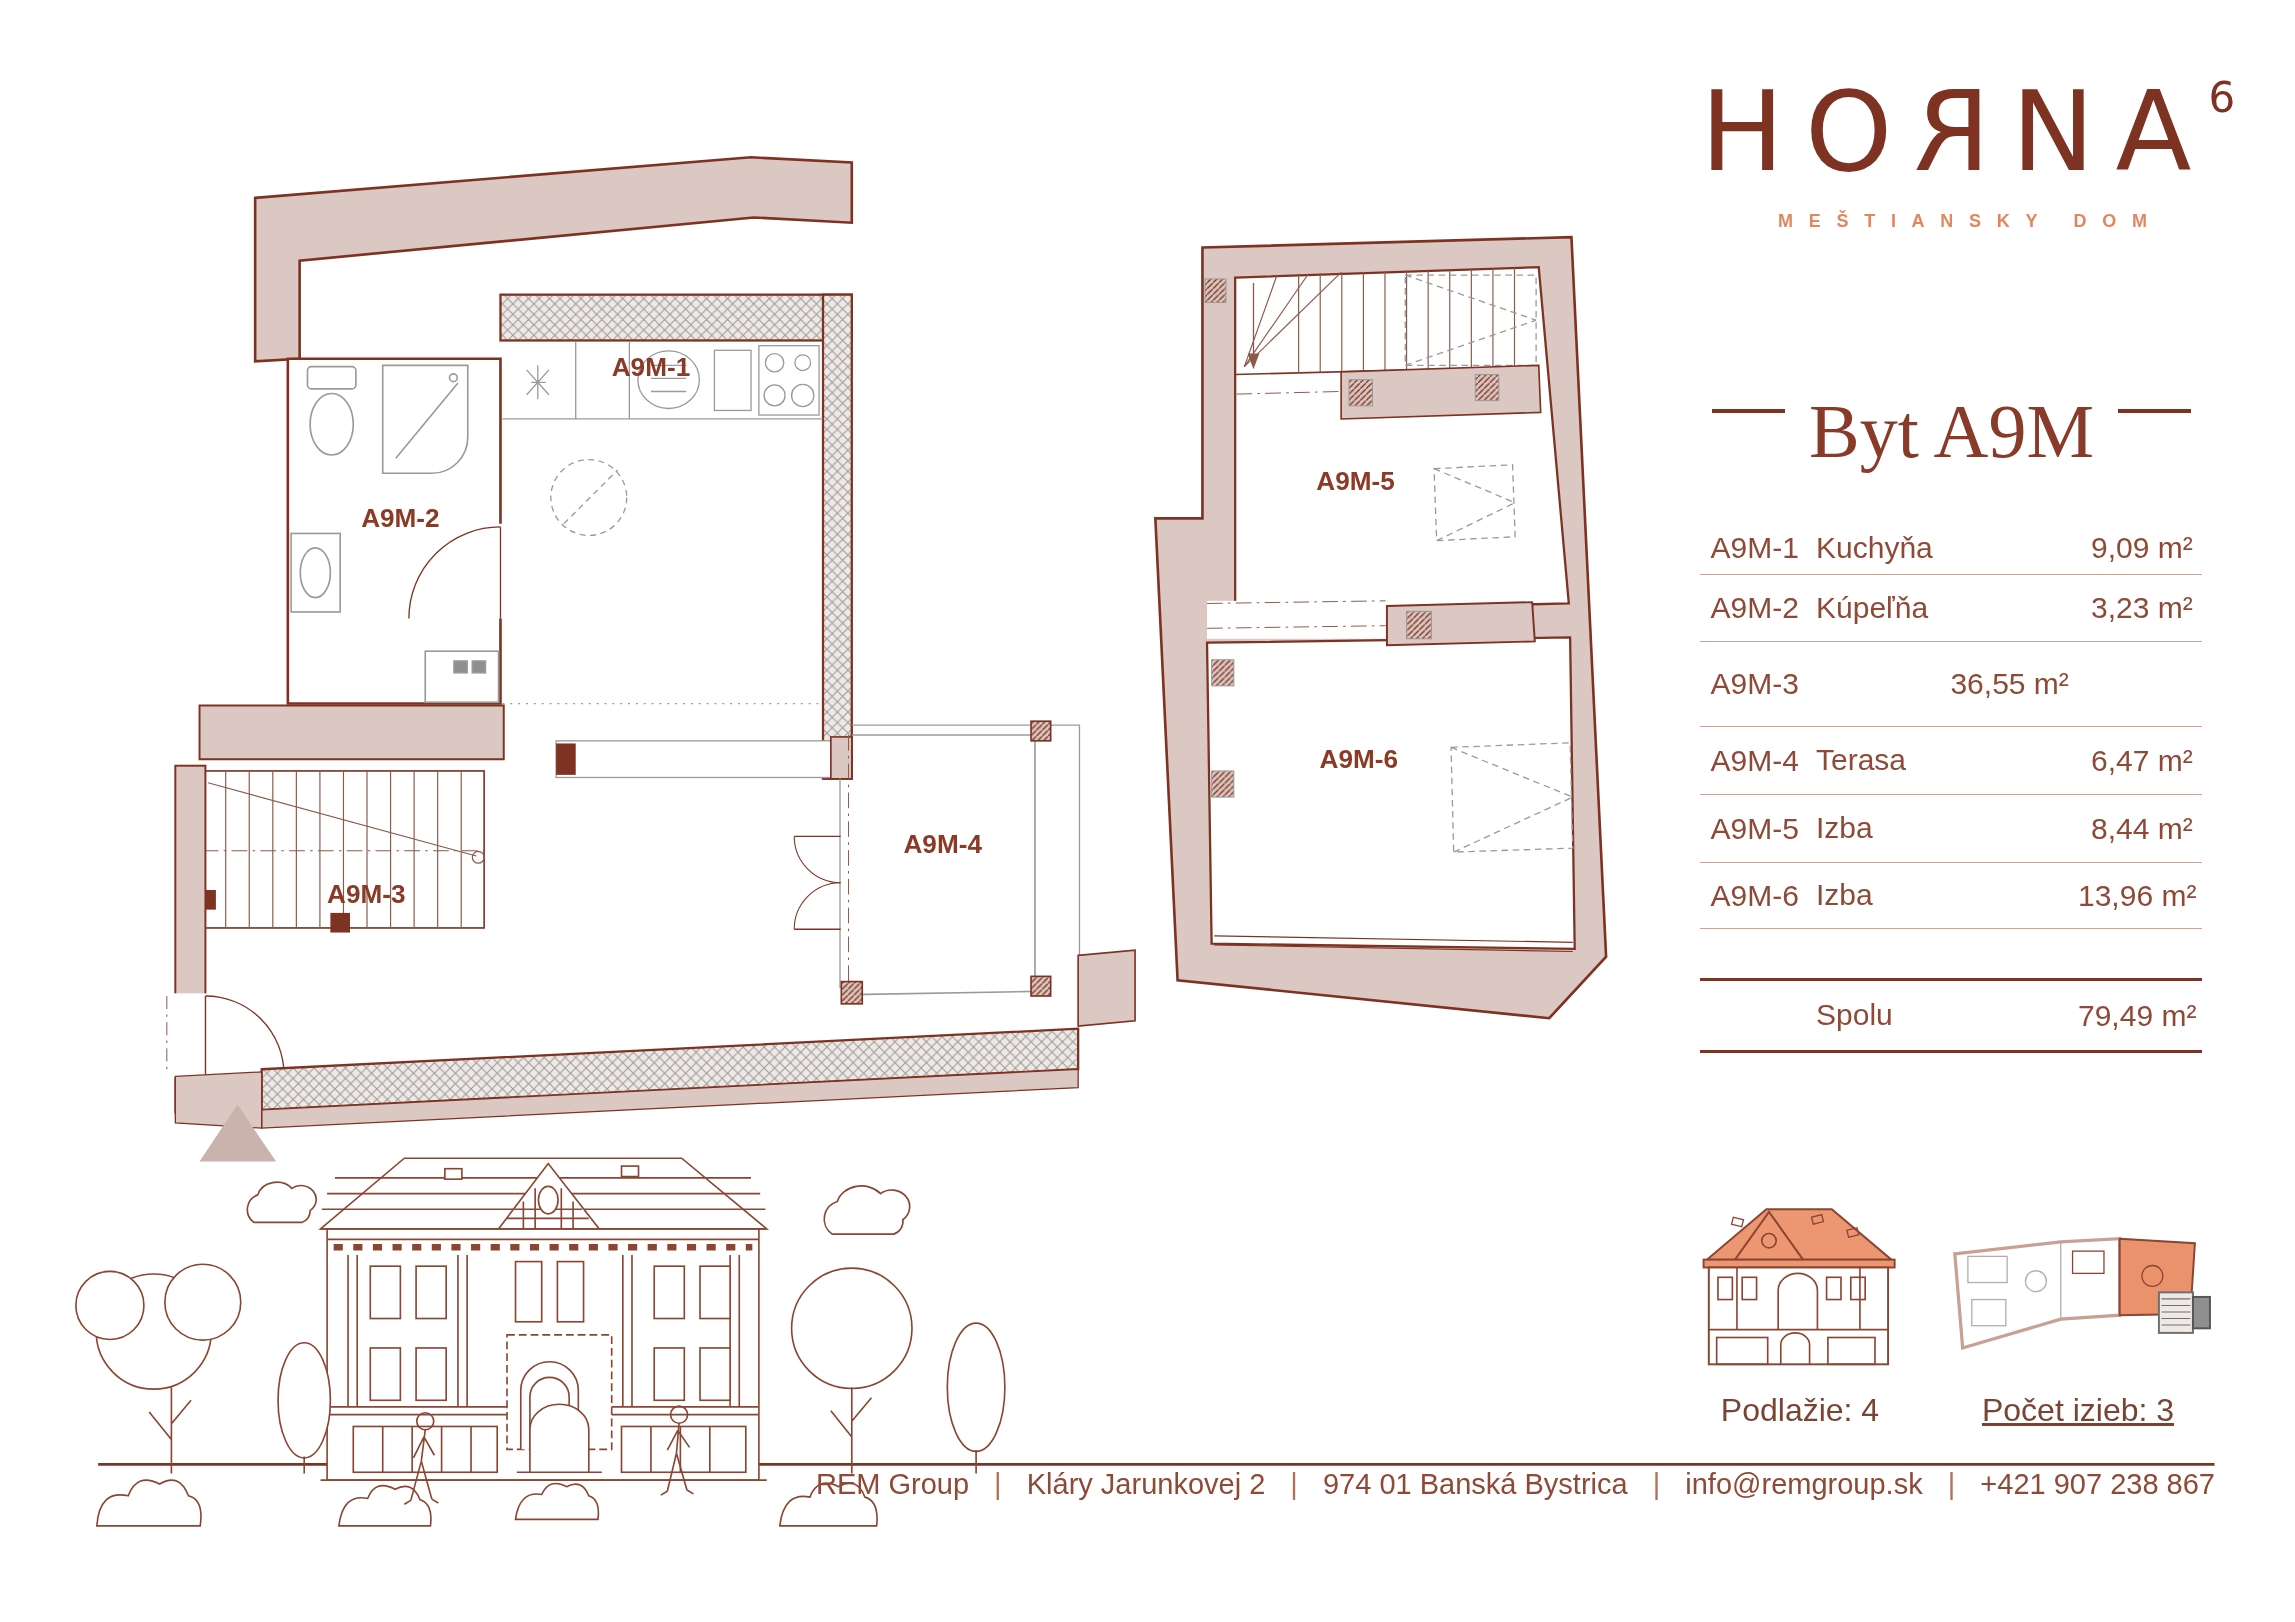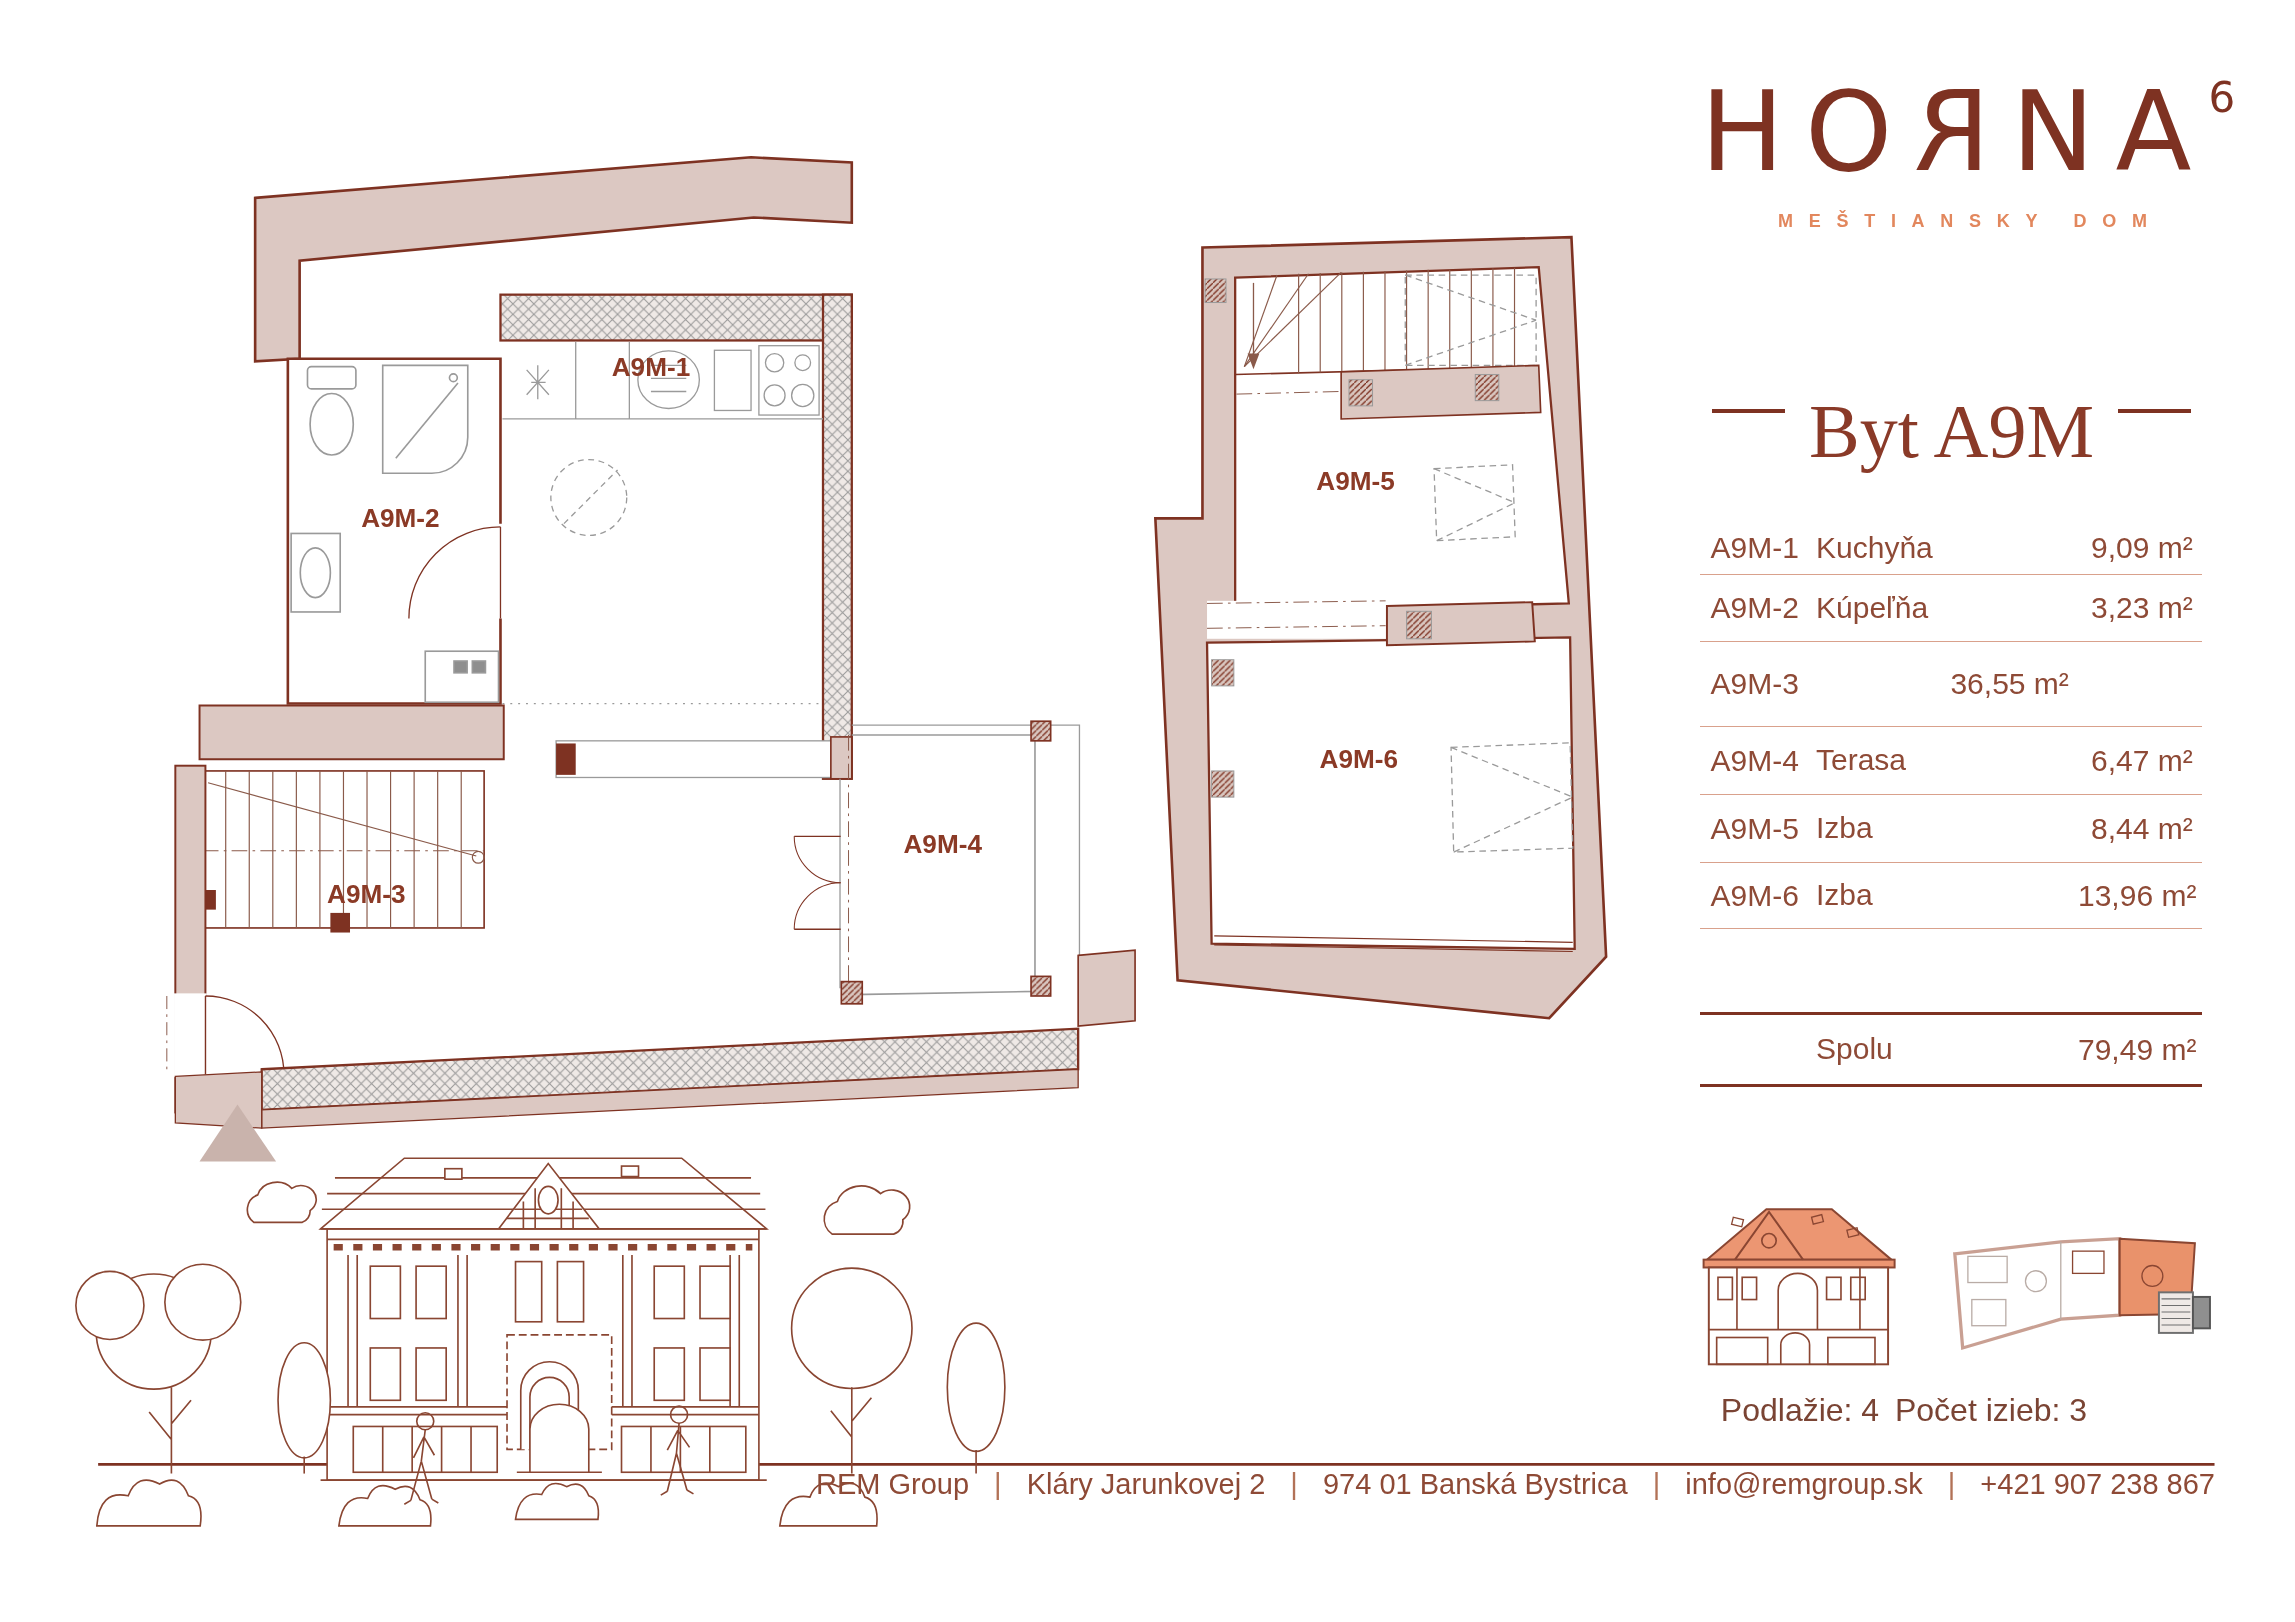--- a/index.html
+++ b/index.html
@@ -29,26 +29,26 @@
   
   .room-table{left:1700px;top:522px;width:502px;color:var(--tabletext);font-size:30px;}
   .trow{display:grid;grid-template-columns:116px 262px 1fr;align-items:center;
         border-bottom:1.3px solid var(--sep);}
   .trow .code{padding-left:10.5px;}
   .trow .name{line-height:1.15;white-space:pre-line;}
   .trow .area{text-align:right;padding-right:9.2px;white-space:nowrap;}
   .r1{height:52px;} .r2{height:66px;} .r3{height:84px;} .r4{height:67px;}
   .r5{height:67px;} .r6{height:65px;}
   .tspacer{height:49px;}
-  .trow.total{border-top:3.9px solid var(--dark);border-bottom:3.9px solid var(--dark);height:69px;margin-top:34px;}
+  .trow.total{border-top:3.9px solid var(--dark);border-bottom:3.9px solid var(--dark);height:69px;}
 
   
   .icon-label{font-size:32px;color:var(--iconlabel);text-align:center;}
   .lbl-floor{left:1692px;top:1392px;width:216px;}
-  .lbl-rooms{left:1860px;top:1392px;width:262px;}
+  .lbl-rooms{left:1947px;top:1392px;width:262px;text-decoration:underline;}
 
   
   .footer-text{right:80px;top:1468px;font-size:29px;color:var(--tabletext);white-space:nowrap;}
   .footer-text .sep{margin:0 17px;color:var(--sep2);}
 </style>
 </head>
 <body>
 
 <div class="canvas">
 

